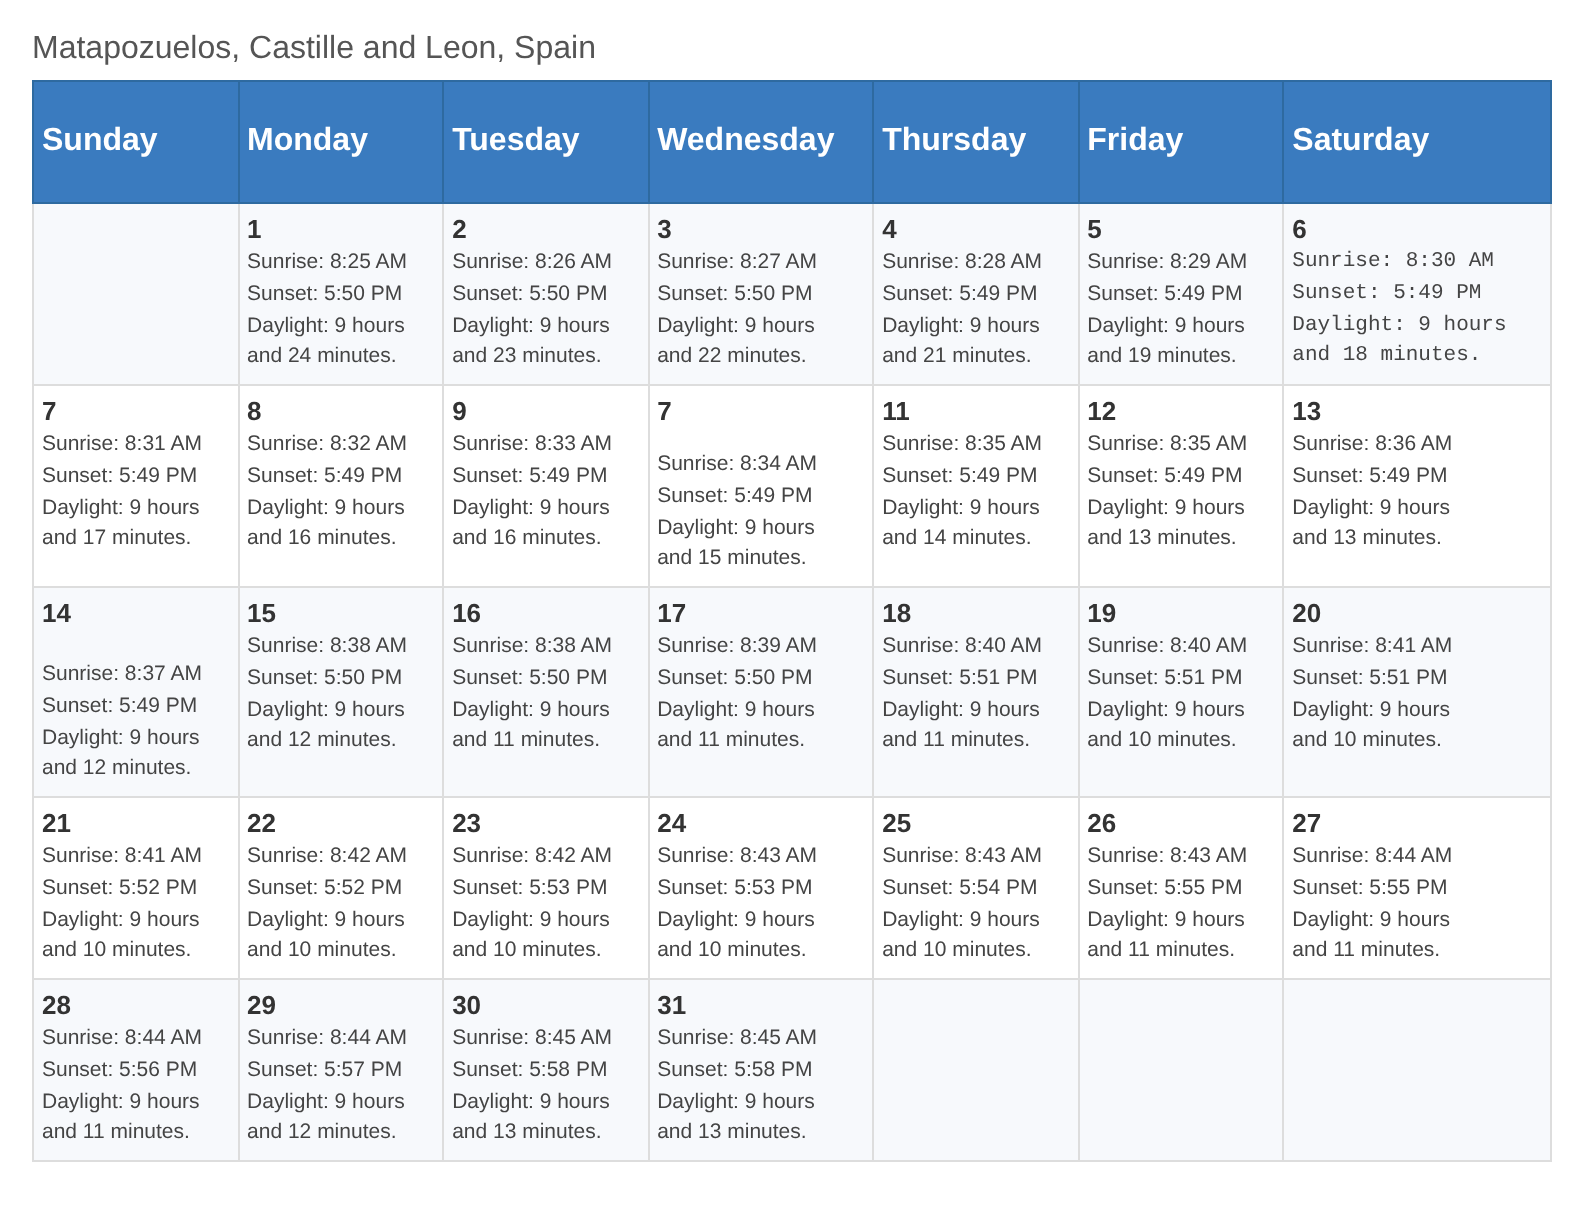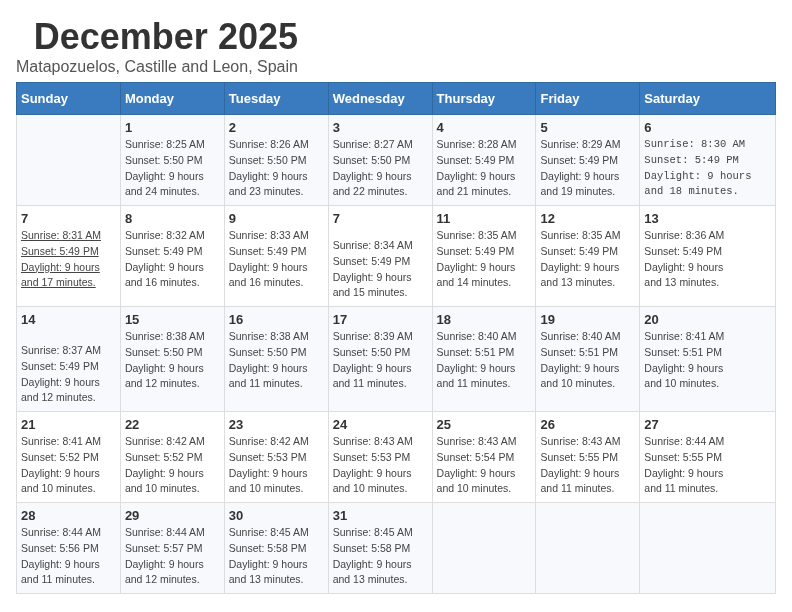--- a/index.html
+++ b/index.html
@@ -49,23 +49,23 @@
       color: #555;
     }
     table {
       width: 100%;
       border-collapse: collapse;
       font-size: 11px;
     }
     thead tr th {
       background-color: #3a7bbf;
       color: #fff;
-      padding: 8px 4px;
+      padding: 21px 4px;
       text-align: left;
-      font-size: 13px;
+      font-size: 16px;
       font-weight: bold;
       border: 1px solid #2e6aa0;
     }
     tbody tr td {
       vertical-align: top;
       padding: 5px 4px;
       border: 1px solid #ddd;
       color: #333;
       min-height: 80px;
     }
@@ -85,21 +85,20 @@
       line-height: 1.5;
       font-size: 10.5px;
       color: #444;
     }
   </style>
 </head>
 <body>
 
 <div class="header-section">
   <div class="title-block">
-    <div class="main-title">December 2025</div>
     <div class="subtitle">Matapozuelos, Castille and Leon, Spain</div>
   </div>
 </div>
 
 <table>
   <thead>
     <tr>
     <th>Sunday</th>
         <th>Monday</th>
         <th>Tuesday</th>
@@ -151,21 +150,21 @@
           <span class="day-number">6</span>
           <div class="day-info" style="white-space: pre-line; font-family: Liberation Mono, monospace;">Sunrise: 8:30 AM
 Sunset: 5:49 PM
 Daylight: 9 hours
 and 18 minutes.</div>
         </td>
       </tr>
       <tr>
         <td>
           <span class="day-number">7</span>
-          <div class="day-info" style="white-space: pre-line; text-decoration: underline;">Sunrise: 8:31 AM
+          <div class="day-info" style="white-space: pre-line;">Sunrise: 8:31 AM
 Sunset: 5:49 PM
 Daylight: 9 hours
 and 17 minutes.</div>
         </td>
         <td>
           <span class="day-number">8</span>
           <div class="day-info" style="white-space: pre-line;">Sunrise: 8:32 AM
 Sunset: 5:49 PM
 Daylight: 9 hours
 and 16 minutes.</div>

